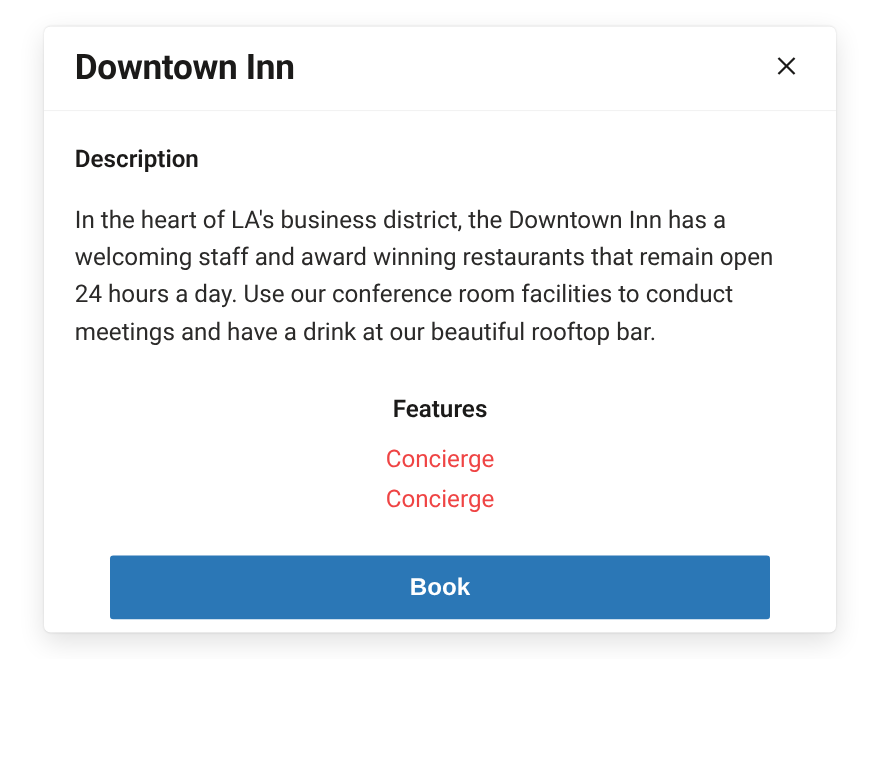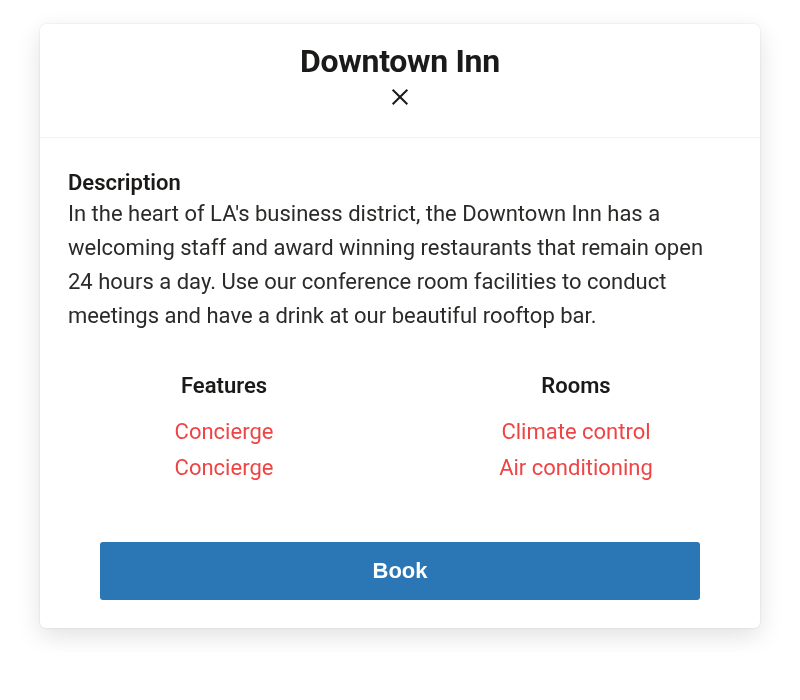--- a/index.html
+++ b/index.html
@@ -19,25 +19,24 @@
       width: 720px;
       margin: 0 auto;
       background: #ffffff;
       border-radius: 6px;
       box-shadow: 0 8px 24px rgba(0, 0, 0, 0.12), 0 0 2px rgba(0, 0, 0, 0.12);
       overflow: hidden;
     }
 
     .dialog-header {
       display: flex;
-      align-items: center;
+      align-items: flex-end;
       justify-content: space-between;
       padding: 18px 28px 20px 28px;
       border-bottom: 1px solid #f2f2f2;
-      flex-direction: column;
     }
 
     .dialog-title {
       font-size: 32px;
       font-weight: 700;
       color: #1b1a19;
       letter-spacing: -0.3px;
     }
 
     .close-btn {
@@ -58,21 +57,21 @@
     .dialog-body {
       height: 380px;
       overflow-y: scroll;
       padding: 32px 28px 20px 28px;
     }
 
     .section-label {
       font-size: 22px;
       font-weight: 600;
       color: #1b1a19;
-      margin-bottom: 2px;
+      margin-bottom: 26px;
     }
 
     .description-text {
       font-size: 22px;
       line-height: 1.55;
       color: #2b2a29;
       margin-bottom: 40px;
     }
 
     .columns {
@@ -93,21 +92,21 @@
       list-style: none;
     }
 
     .feature-list li {
       font-size: 22px;
       line-height: 1.6;
       color: #ef4444;
     }
 
     .dialog-footer {
-      padding: 24px 60px 28px 60px;
+      padding: 24px 60px 12px 60px;
     }
 
     .book-btn {
       width: 100%;
       background: #2b77b6;
       color: #ffffff;
       border: none;
       font-size: 22px;
       font-weight: 600;
       padding: 16px 0;
@@ -167,27 +166,20 @@
     </div>
 
     <div class="columns">
       <div class="col">
         <div class="section-label">Features</div>
         <ul class="feature-list">
           <li>Concierge</li>
           <li>Concierge</li>
         </ul>
       </div>
-      <div class="col">
-        <div class="section-label">Rooms</div>
-        <ul class="feature-list">
-          <li>Climate control</li>
-          <li>Air conditioning</li>
-        </ul>
-      </div>
     </div>
 
   </div>
 
   <div class="dialog-footer">
     <button class="book-btn">Book</button>
   </div>
 
 </div>
 

